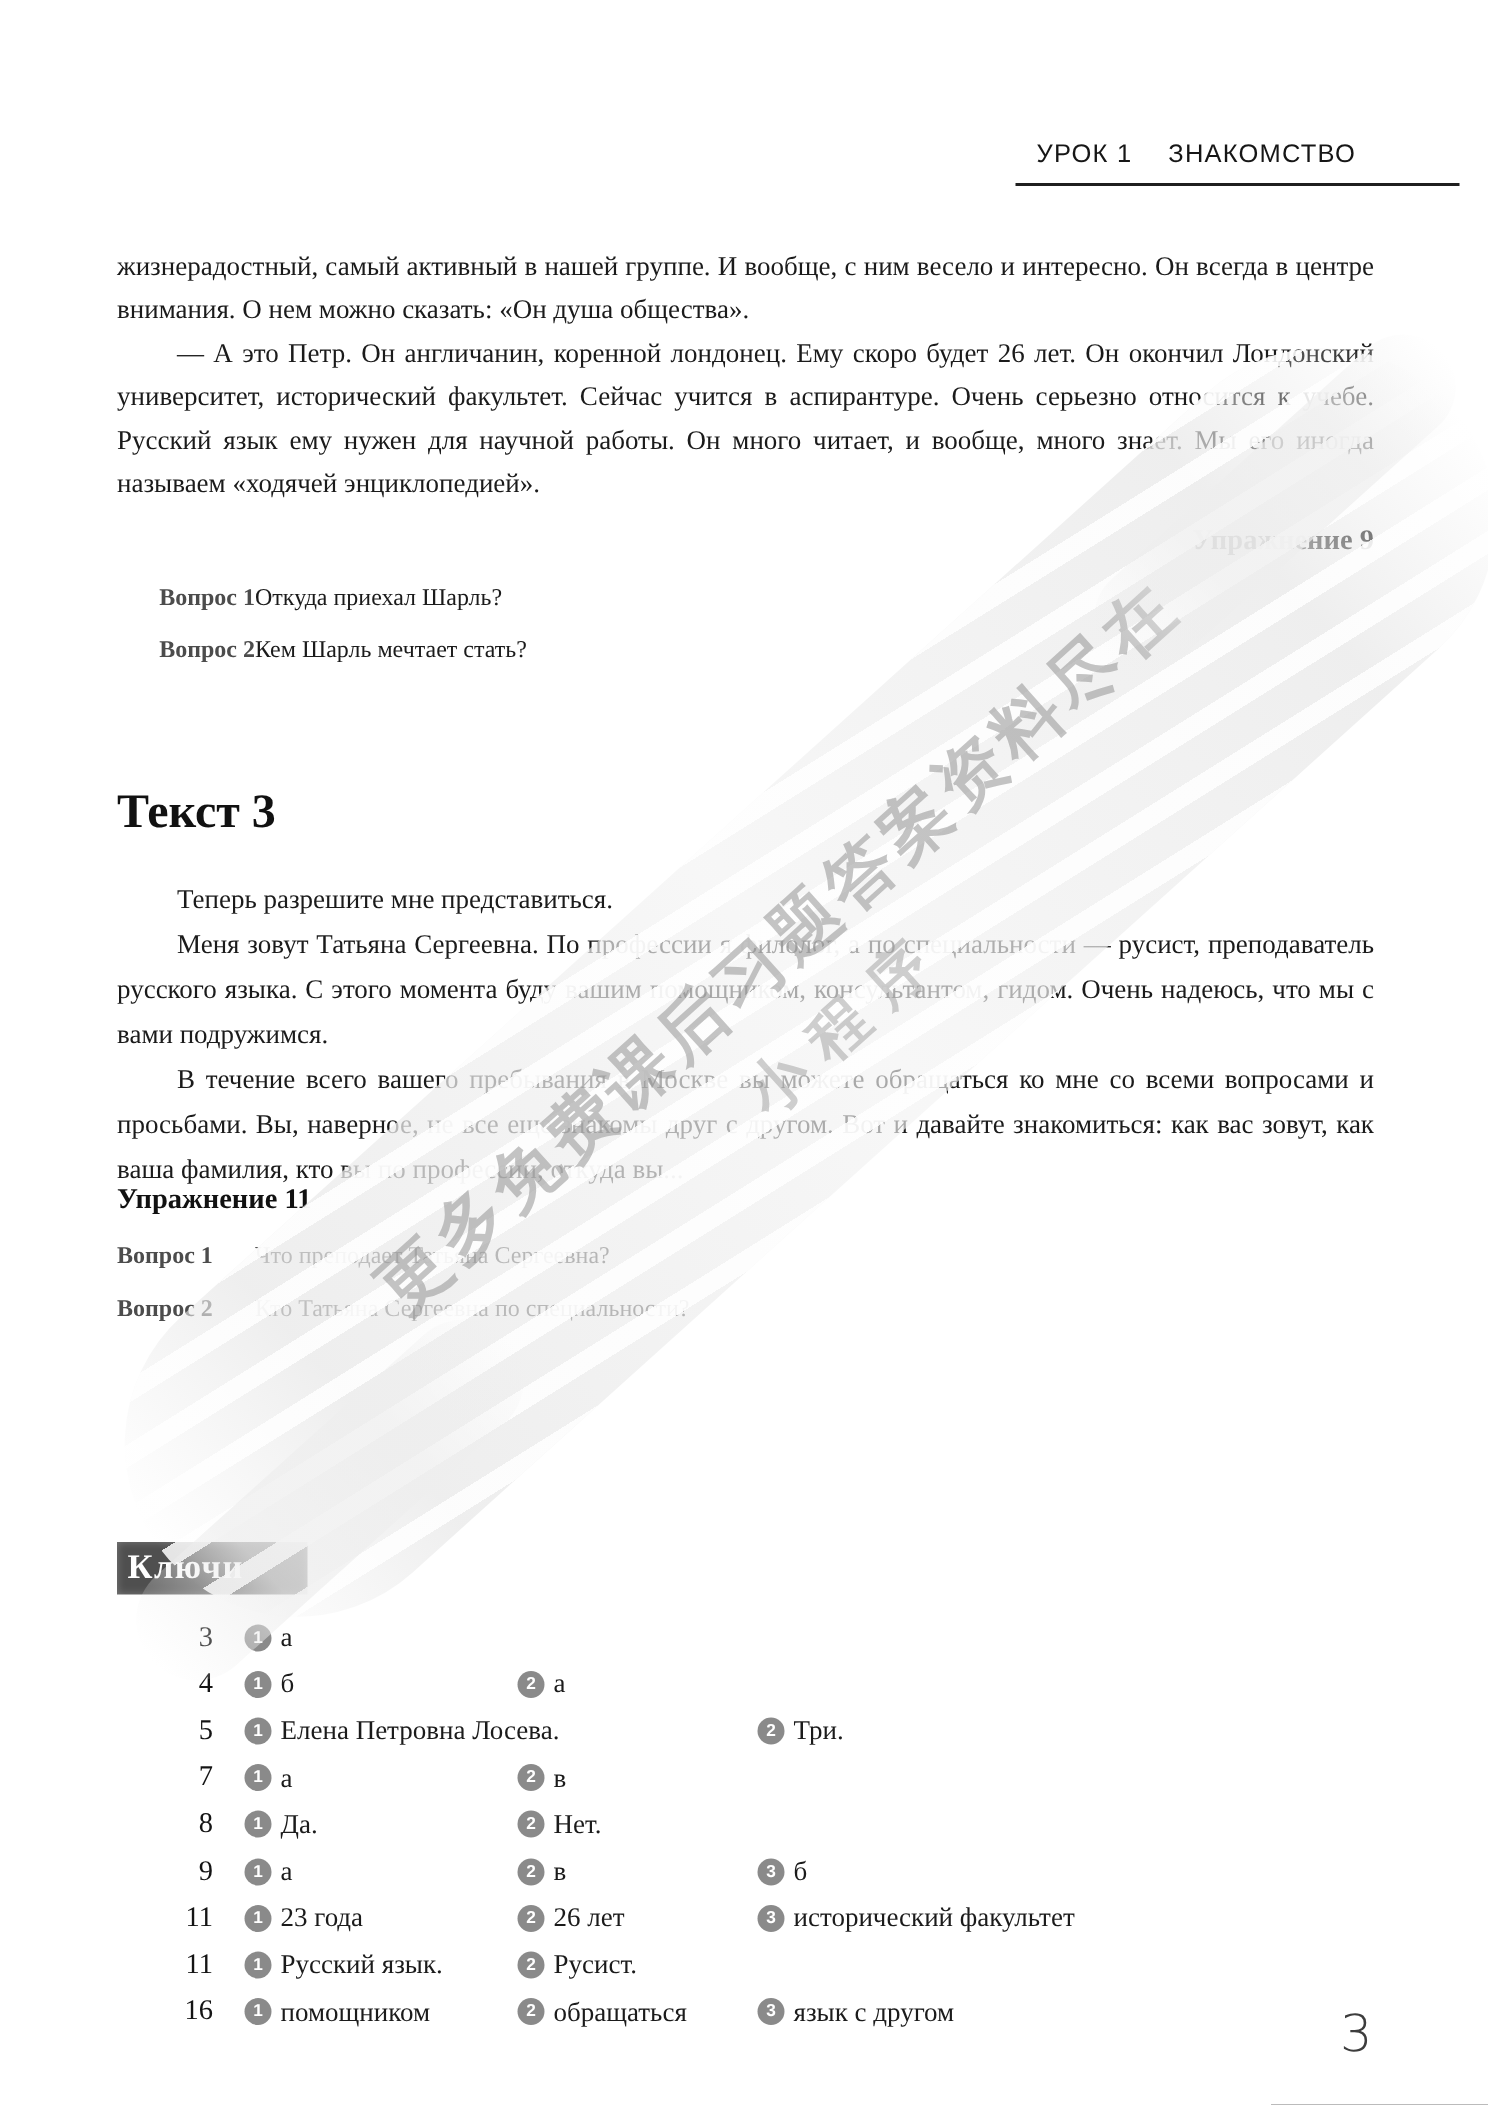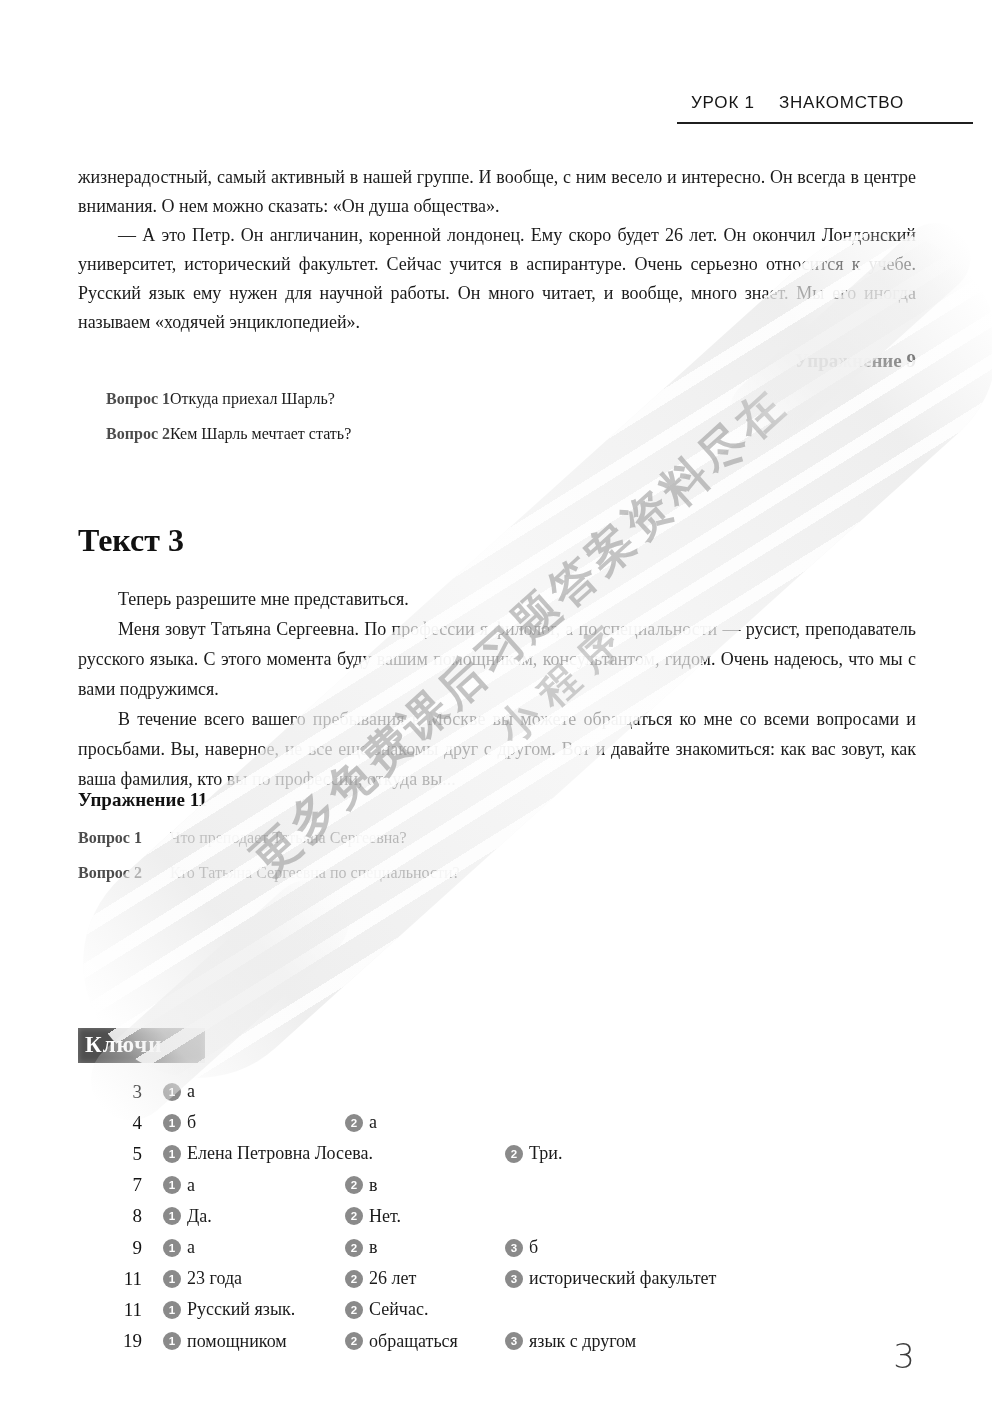--- a/index.html
+++ b/index.html
@@ -235,25 +235,25 @@
           </div>
         </div>
         <div class="key-row">
           <div class="key-num">11</div>
           <div class="key-answer" style="grid-column: 3;">
             <span class="marker">1</span>
             <span>Русский язык.</span>
           </div>
           <div class="key-answer" style="grid-column: 4;">
             <span class="marker">2</span>
-            <span>Сейчас.</span>
-          </div>
-        </div>
-        <div class="key-row">
-          <div class="key-num">19</div>
+            <span>Русист.</span>
+          </div>
+        </div>
+        <div class="key-row">
+          <div class="key-num">16</div>
           <div class="key-answer" style="grid-column: 3;">
             <span class="marker">1</span>
             <span>помощником</span>
           </div>
           <div class="key-answer" style="grid-column: 4;">
             <span class="marker">2</span>
             <span>обращаться</span>
           </div>
           <div class="key-answer" style="grid-column: 5;">
             <span class="marker">3</span>

